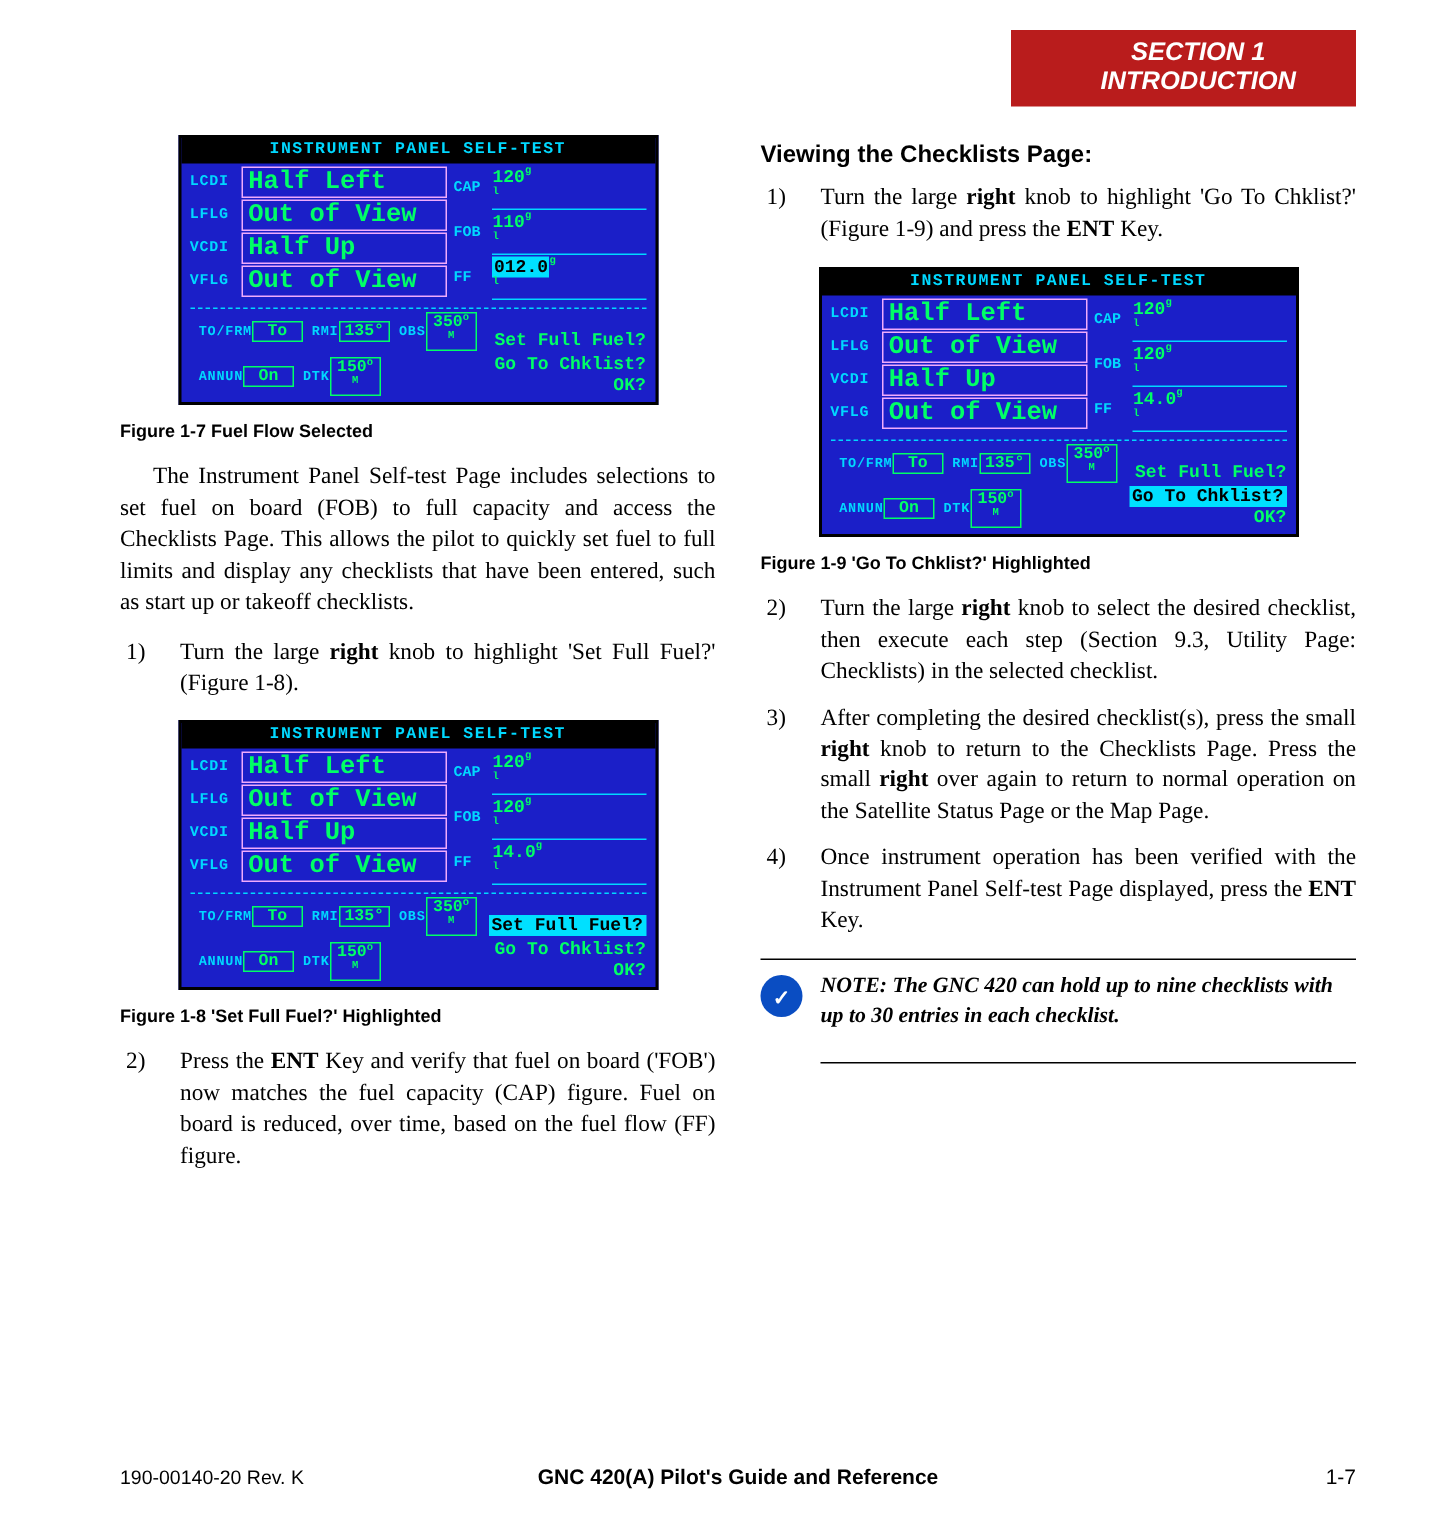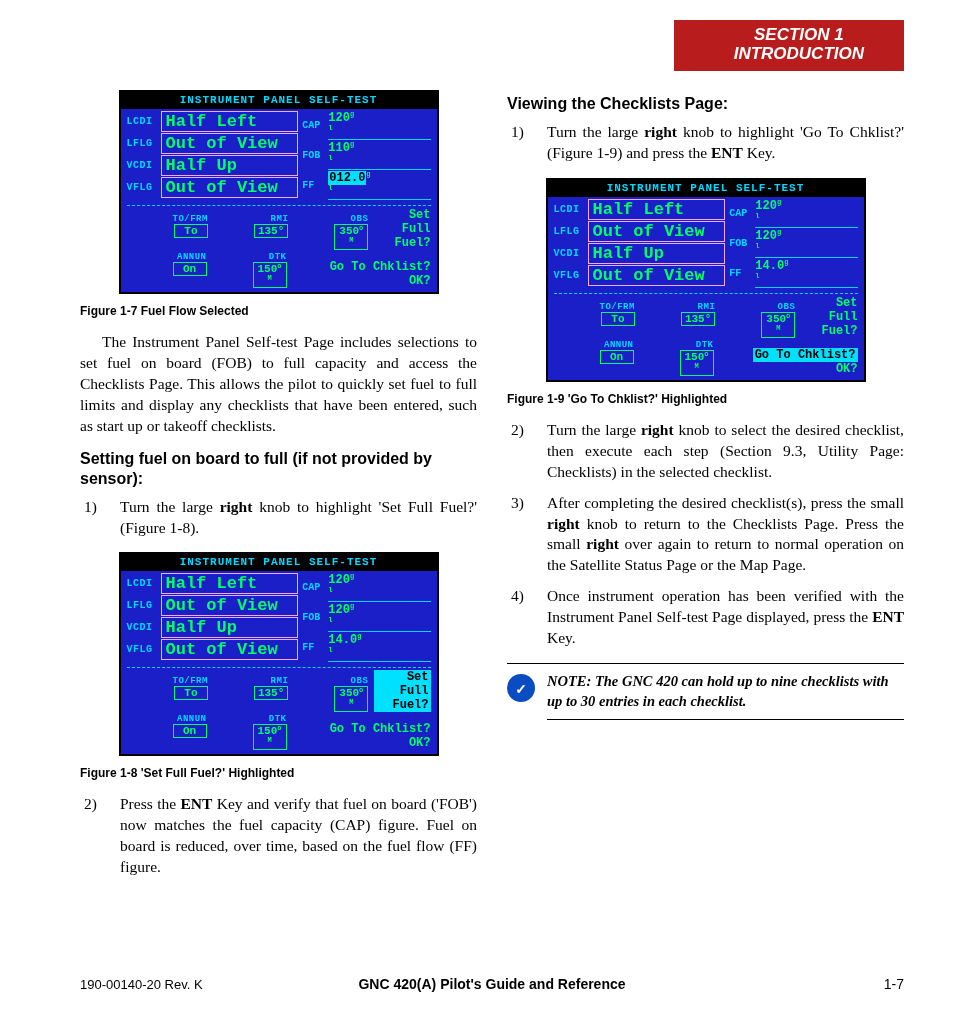--- a/index.html
+++ b/index.html
@@ -79,21 +79,21 @@
     padding-right: 2px;
     font-size: 12px;
   }
   .panel hr.dash {
     border: none;
     border-top: 1px dashed #00d8ff;
     margin: 2px 6px;
   }
   .prow2 { display: flex; padding: 0 6px; gap: 6px;}
   .prow2-r { display: flex; padding: 0 6px; align-items:flex-end;}
-  .prow2 .col2 { display:flex; flex-direction:column; align-items:flex-end;margin-left:40px; }
+  .prow2 .col2 { display:flex; align-items:center; }
   .smlbl { color:#00d8ff; font-size:9px; letter-spacing:0.5px; }
   .smbox { border:1px solid #00ff66; color:#00ff66; font-size:11px; padding:0 3px; min-width:34px; text-align:center;}
   .prompt { color:#00ff66; font-size:12px; text-align:right; margin-left:auto; }
   .prompt.hl { background:#00e0ff; color:#000; padding:0 2px; }
   .ff-hl-part { background:#00e0ff; color:#000; padding:0 1px; }
   .sup { font-size:7px; vertical-align: top; line-height:1; }
 
   .fig-caption {
     font-weight: 700;
     font-size: 12px;
@@ -160,21 +160,21 @@
     font-size:14px;
     transform: translateY(1px);
   }
   .note-text {
     font-family: Georgia, "Times New Roman", serif;
     font-style: italic;
     font-weight: 700;
     font-size: 14.5px;
     line-height: 1.35;
     border-bottom: 1px solid #000;
-    padding-bottom: 8px;
+    padding-bottom: 21px;
     flex:1;
   }
   .footer {
     position: absolute;
     bottom: 22px;
     left: 80px;
     right: 50px;
     display: flex;
     align-items: baseline;
     font-family: "Myriad Pro","Segoe UI",Arial,sans-serif;
@@ -264,21 +264,20 @@
           <div style="display:flex;flex-direction:column;align-items:flex-end;margin-left:auto;">
             <span class="prompt">Go To Chklist?</span>
             <span class="prompt">OK?</span>
           </div>
         </div>
       </div>
       <div class="fig-caption">Figure 1-7  Fuel Flow Selected</div>
 
       <p class="body-para indent">The Instrument Panel Self-test Page includes selections to set fuel on board (FOB) to full capacity and access the Checklists Page.  This allows the pilot to quickly set fuel to full limits and display any checklists that have been entered, such as start up or takeoff checklists.</p>
 
-      <div class="subhead">Setting fuel on board to full (if not provided by sensor):</div>
       <ol class="steps">
         <li><span>Turn the large </span><span class="bold">right</span><span> knob to highlight 'Set Full Fuel?' (Figure 1-8).</span></li>
       </ol>
 
       <div class="panel">
         <div class="panel-title">INSTRUMENT PANEL SELF-TEST</div>
         <div class="panel-body">
           <div class="pb-left">
             <div class="prow">
                 <span class="lbl">LCDI</span>

